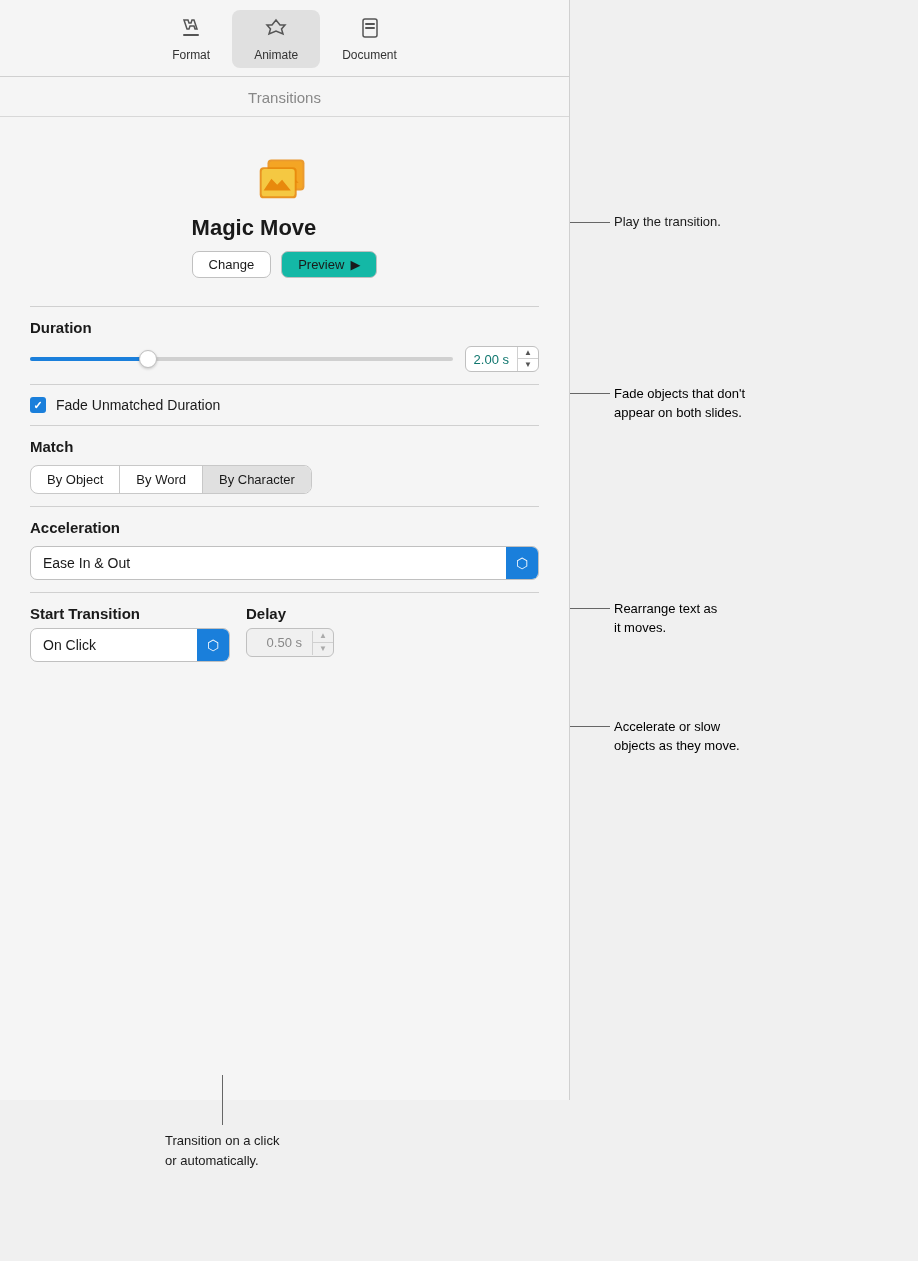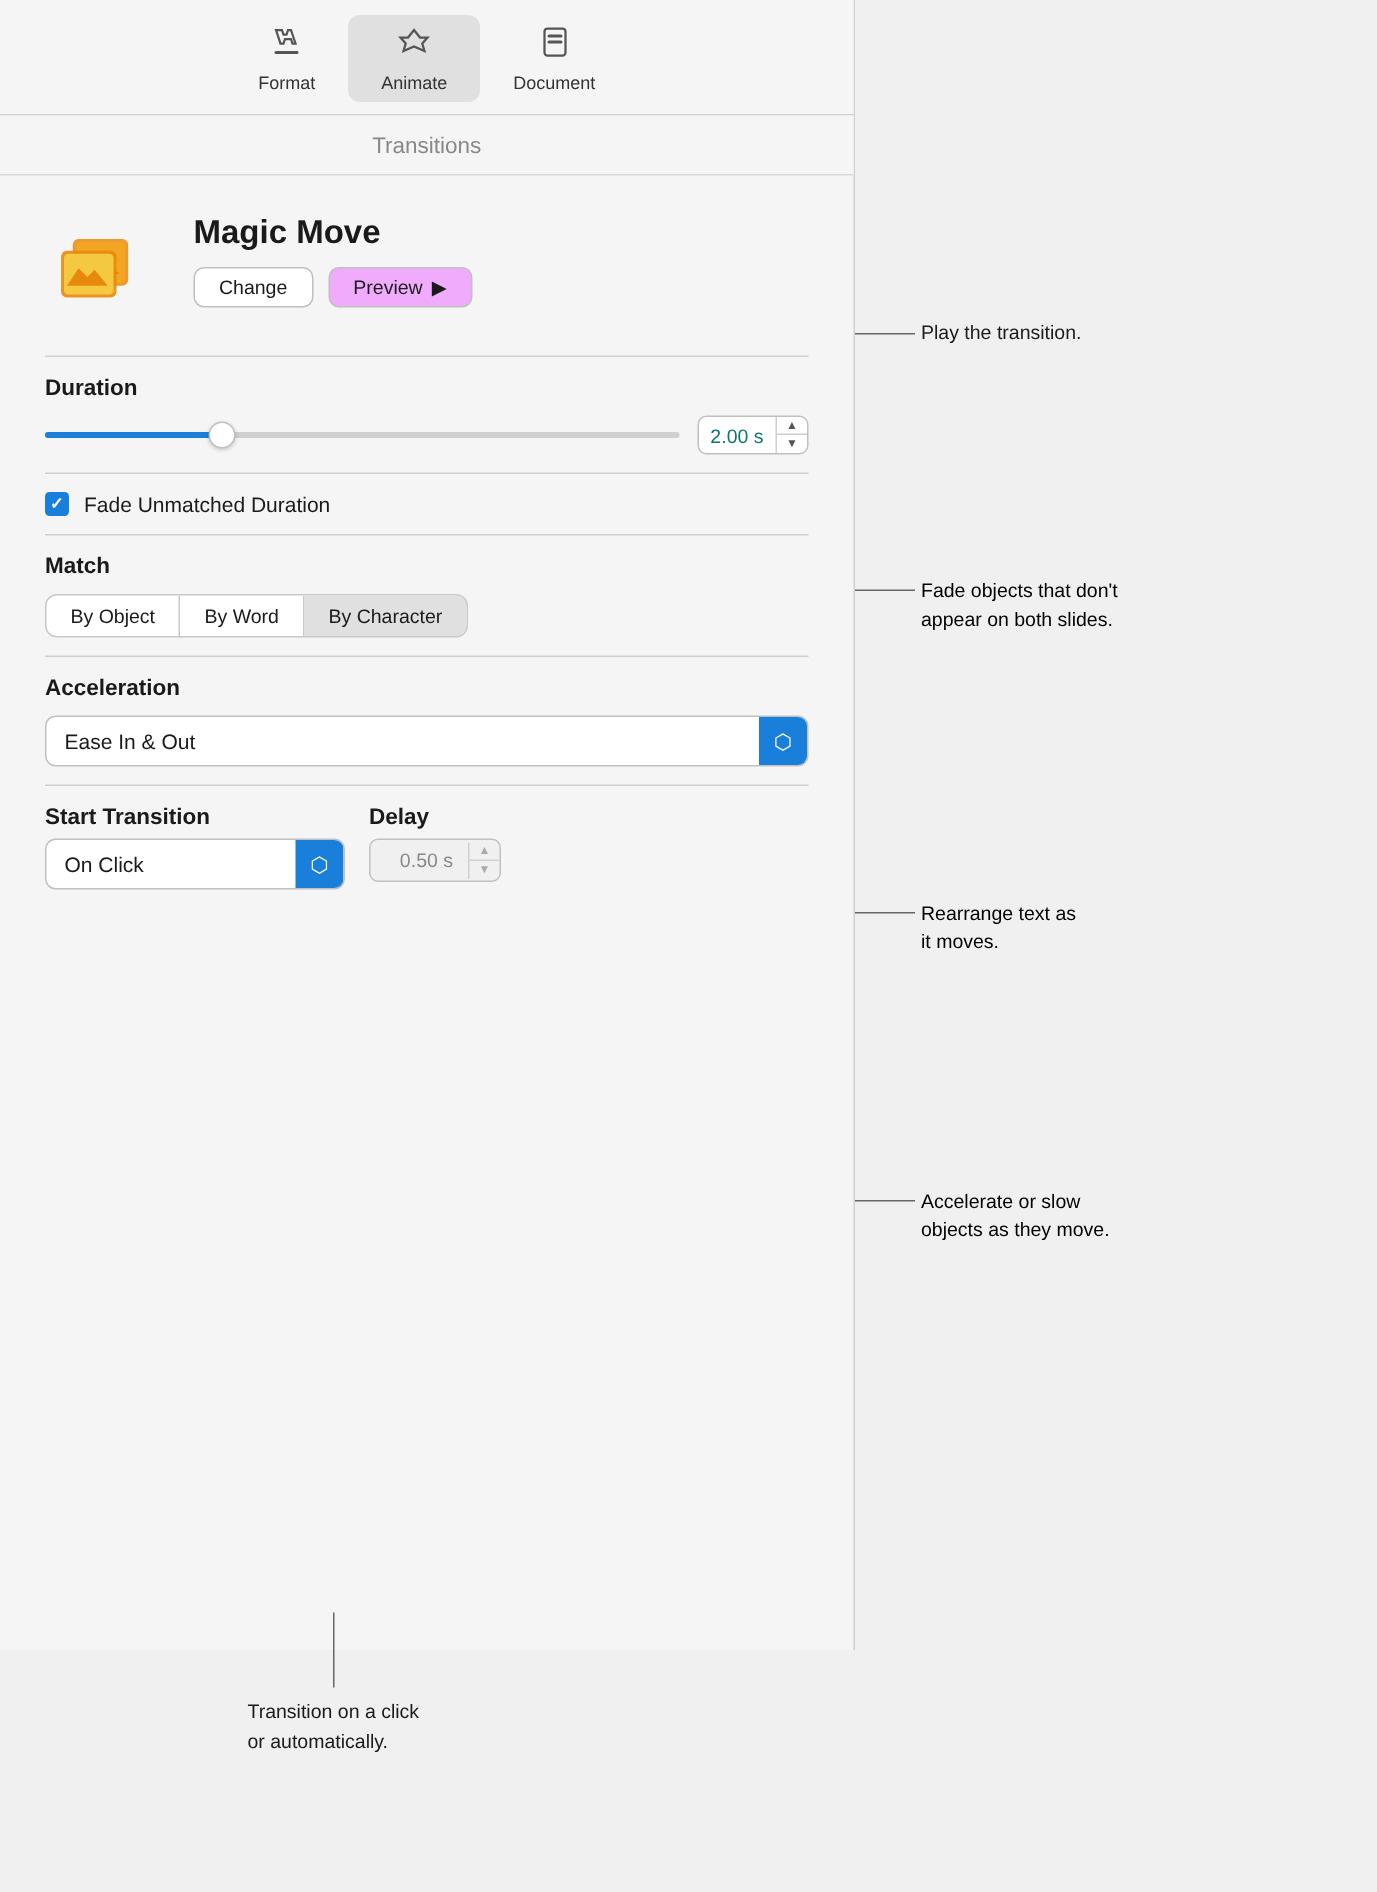--- a/index.html
+++ b/index.html
@@ -78,25 +78,26 @@
       background: #f5f5f5;
     }
 
     .content-area {
       padding: 20px 30px;
       flex: 1;
     }
 
     .transition-header {
       display: flex;
-      flex-direction: row;
-      align-items: center;
-      gap: 27px;
+      flex-direction: column;
+      align-items: center;
+      gap: 6px;
       margin-bottom: 14px;
       padding-bottom: 14px;
+      justify-content: flex-end;
     }
 
     .magic-icon {
       width: 72px;
       height: 72px;
       display: flex;
       align-items: center;
       justify-content: center;
       flex-shrink: 0;
     }
@@ -124,21 +125,21 @@
       background: white;
       border: 1px solid #c0c0c0;
       border-radius: 7px;
       padding: 5px 16px;
       font-size: 13px;
       cursor: pointer;
       color: #1a1a1a;
     }
 
     .btn-preview {
-      background: #f0abfc;
+      background: #14b8a6;
       border: 1px solid #c0c0c0;
       border-radius: 7px;
       padding: 5px 16px;
       font-size: 13px;
       cursor: pointer;
       color: #1a1a1a;
       display: flex;
       align-items: center;
       gap: 6px;
     }
@@ -564,21 +565,21 @@
       </div>
     </div>
 
     <div style="position: absolute; top: 600px; left: 0; display: flex; align-items: flex-start;">
       <div style="width: 40px; height: 1px; background: #666; margin-top: 8px; flex-shrink: 0;"></div>
       <div style="margin-left: 4px; font-size: 13px; line-height: 1.45;">
         <span>Rearrange text as<br>it moves.</span>
       </div>
     </div>
 
-    <div style="position: absolute; top: 792px; left: 0; display: flex; align-items: flex-start;">
+    <div style="position: absolute; top: 718px; left: 0; display: flex; align-items: flex-start;">
       <div style="width: 40px; height: 1px; background: #666; margin-top: 8px; flex-shrink: 0;"></div>
       <div style="margin-left: 4px; font-size: 13px; line-height: 1.45;">
         <span>Accelerate or slow<br>objects as they move.</span>
       </div>
     </div>
 
     <div style="position: absolute; bottom: 160px; left: 0; display: flex; flex-direction: column; align-items: flex-start;">
     </div>
   </div>
 

